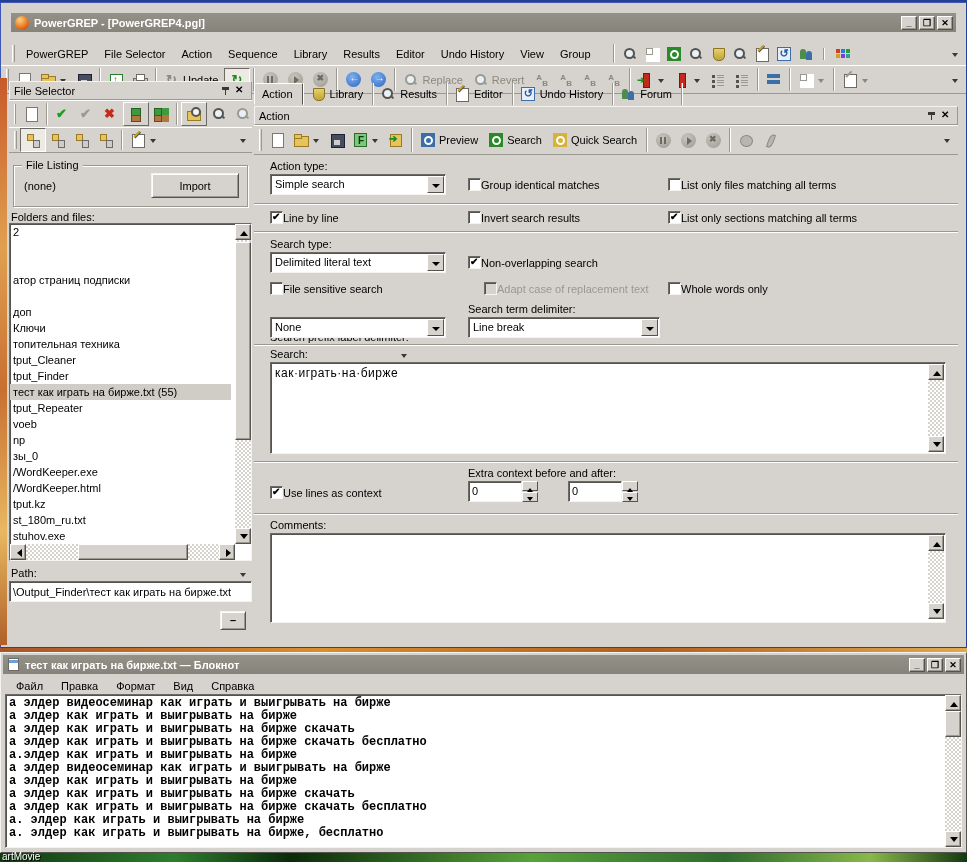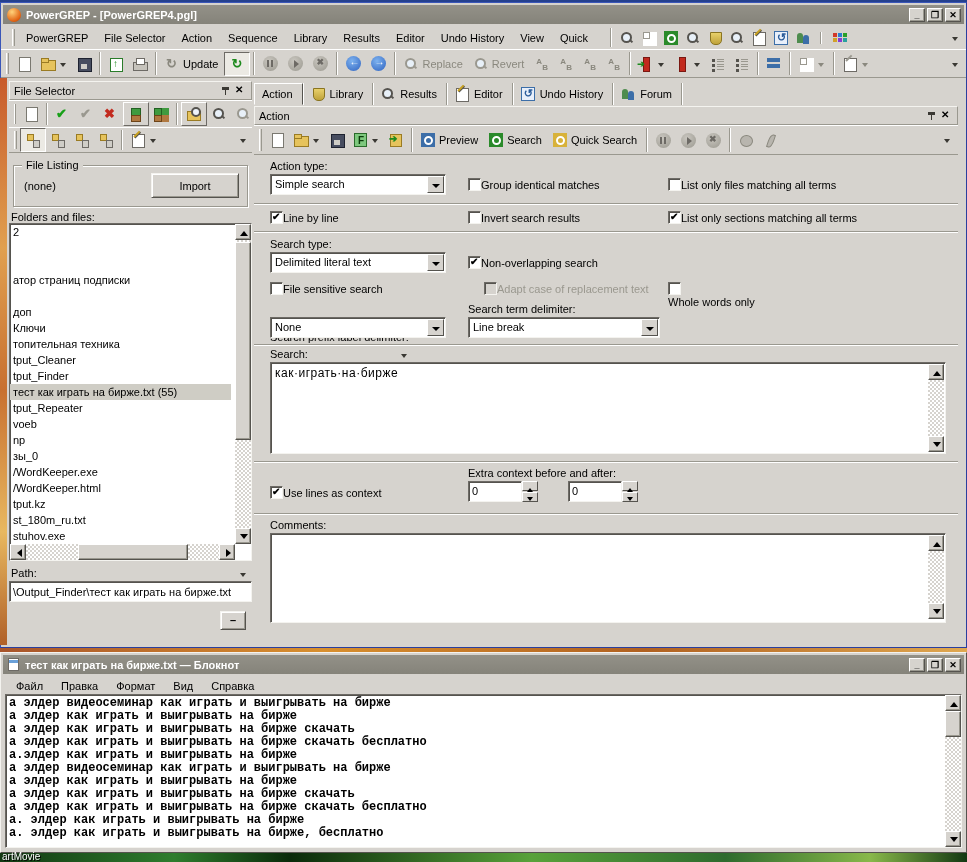--- a/index.html
+++ b/index.html
@@ -158,42 +158,42 @@
   textarea.box { position:absolute; background:#fff; border:1px solid; border-color:#6d6a65 #f4f3ef #f4f3ef #6d6a65; box-shadow:inset 1px 1px 0 #55534e; resize:none;
                  font-family:"Liberation Sans", sans-serif; font-size:12px; padding:3px 20px 3px 4px; outline:none; letter-spacing:0.5px; }
   input.fld { background:#fff; border:1px solid; border-color:#6d6a65 #f4f3ef #f4f3ef #6d6a65; box-shadow:inset 1px 1px 0 #55534e;
               font-family:"Liberation Sans", sans-serif; font-size:11px; padding:2px 3px; outline:none; }
 </style>
 </head>
 <body>
 
 <div id="pg-window">
 
-  <div class="titlebar" style="margin:2px;">
+  <div class="titlebar" style="margin:10px;">
     <span class="ic ic-pgball"></span>
     <span class="t" style="margin-left:4px;">PowerGREP - [PowerGREP4.pgl]</span>
     <span class="winbtn">_</span>
     <span class="winbtn">❐</span>
     <span class="winbtn">✕</span>
   </div>
 
   <div class="menu-row">
     <span class="grip"></span>
     <span style="display:flex;">
 
     <span class="menu-item">PowerGREP</span>
         <span class="menu-item">File Selector</span>
         <span class="menu-item">Action</span>
         <span class="menu-item">Sequence</span>
         <span class="menu-item">Library</span>
         <span class="menu-item">Results</span>
         <span class="menu-item">Editor</span>
         <span class="menu-item">Undo History</span>
         <span class="menu-item">View</span>
-        <span class="menu-item">Quick</span>
+        <span class="menu-item">Group</span>
       </span>
     <span class="vline" style="margin-left:14px;"></span>
     <span style="display:flex; gap:6px; margin-left:4px; align-items:center;">
       <span class="ic mag"></span>
       <span class="ic ic-squares"></span>
       <span class="ic ic-sqmag green"></span>
       <span class="ic ic-page mag"></span>
       <span class="ic ic-shield"></span>
       <span class="ic mag"></span>
       <span class="ic ic-pencilbox"></span>
@@ -549,21 +549,21 @@
       </span>
 
     <span class="cb" style="left:16px; top:126px;">
       <span class="box"></span>
         <span class="lbl">File sensitive search</span>
       </span>
     <span class="cb disabled" style="left:214px; top:126px;">
       <span class="box"></span>
         <span class="lbl">Adapt case of replacement text</span>
       </span>
-    <span class="cb" style="left:414px; top:126px;flex-direction:column;">
+    <span class="cb" style="left:414px; top:126px;">
       <span class="box"></span>
         <span class="lbl">Whole words only</span>
       </span>
 
     <label class="flabel" style="left:16px; top:147px;margin-top:28px;">Search prefix label delimiter:</label>
     <div class="combo" style="left:16px; top:161px; width:176px;">
       <span class="val">None</span>
       <span class="drop"></span>
     </div>
     <label class="flabel" style="left:214px; top:147px;">Search term delimiter:</label>

